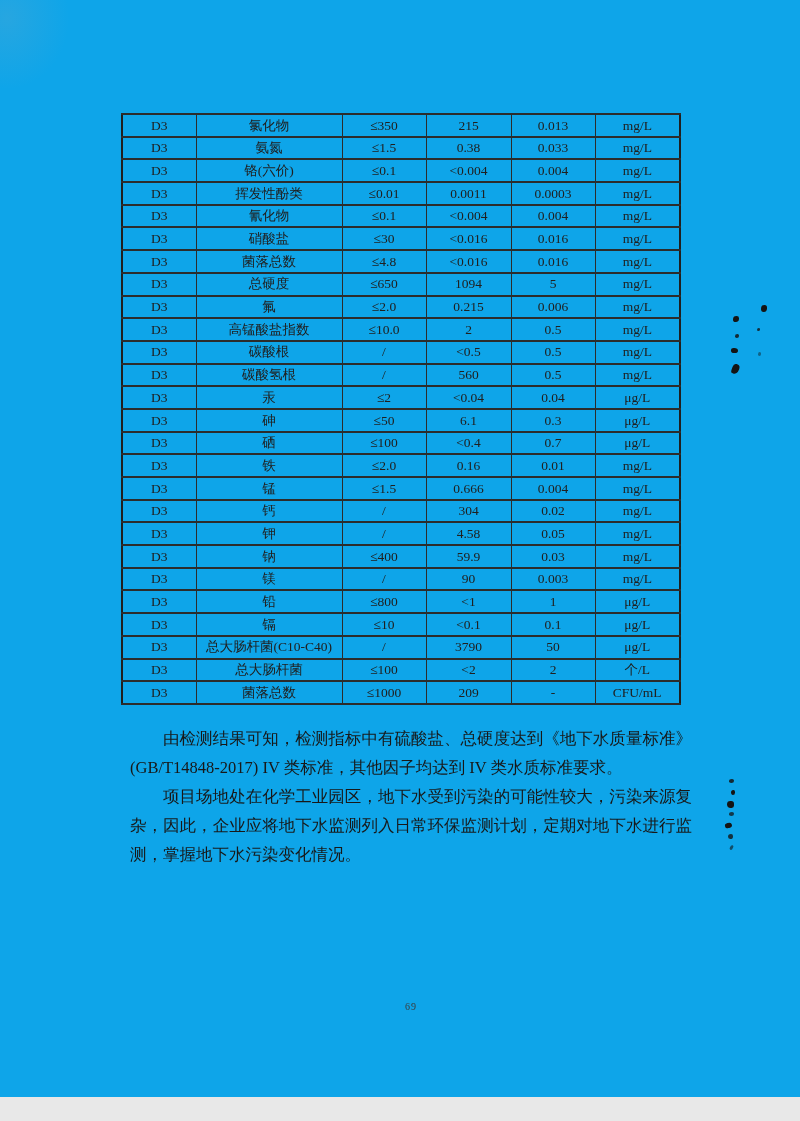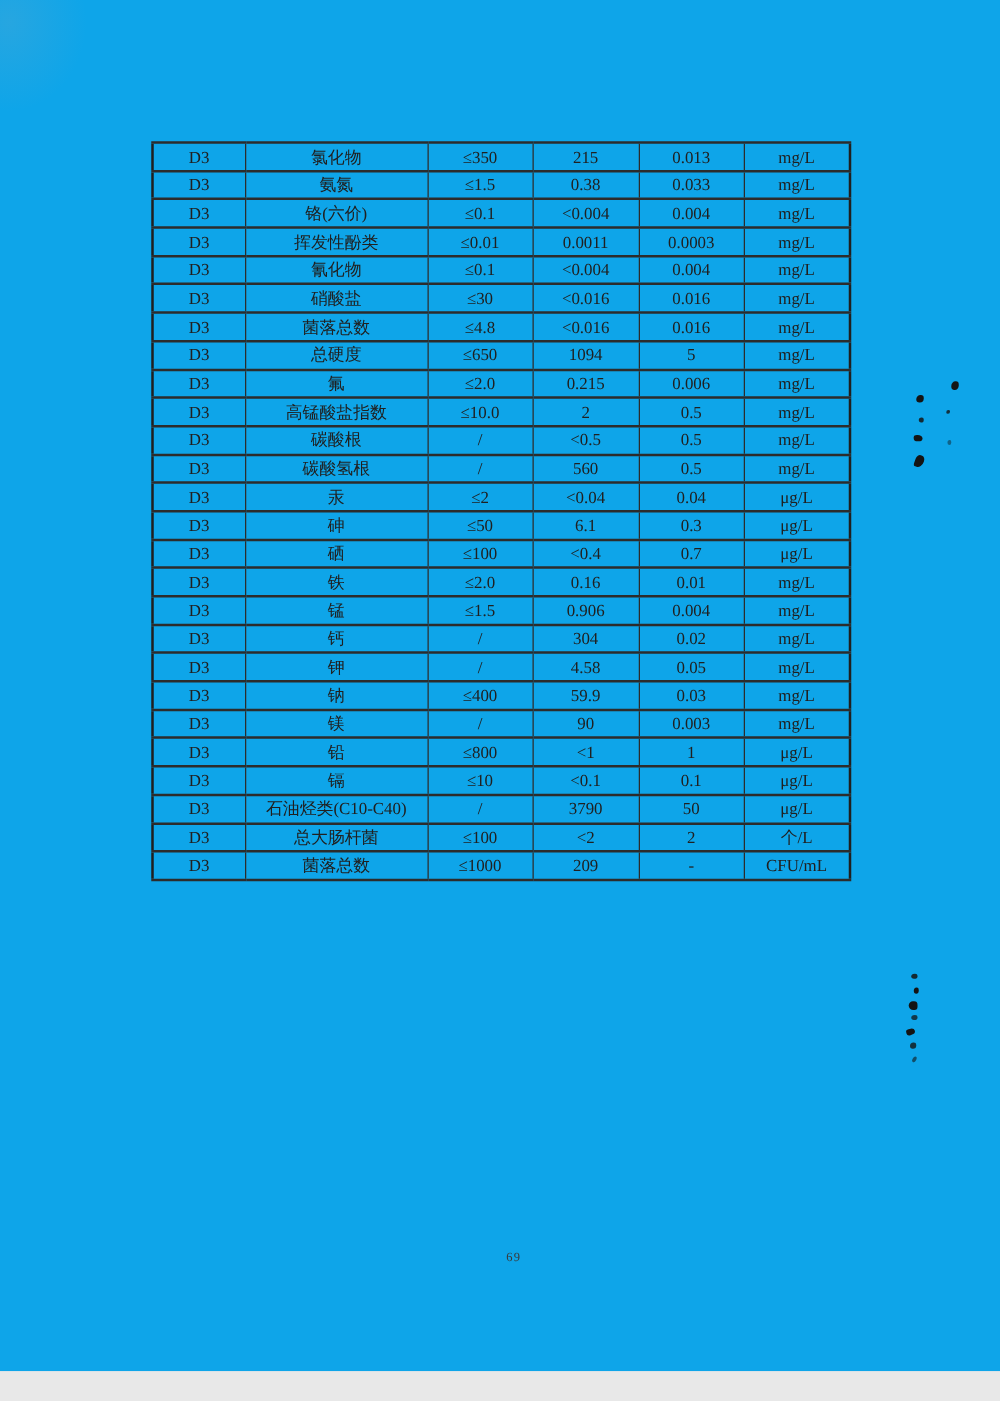--- a/index.html
+++ b/index.html
@@ -222,21 +222,21 @@
           <td>铁</td>
           <td>≤2.0</td>
           <td>0.16</td>
           <td>0.01</td>
           <td>mg/L</td>
         </tr>
         <tr>
           <td>D3</td>
           <td>锰</td>
           <td>≤1.5</td>
-          <td>0.906</td>
+          <td>0.666</td>
           <td>0.004</td>
           <td>mg/L</td>
         </tr>
         <tr>
           <td>D3</td>
           <td>钙</td>
           <td>/</td>
           <td>304</td>
           <td>0.02</td>
           <td>mg/L</td>
@@ -276,21 +276,21 @@
         <tr>
           <td>D3</td>
           <td>镉</td>
           <td>≤10</td>
           <td>&lt;0.1</td>
           <td>0.1</td>
           <td>μg/L</td>
         </tr>
         <tr>
           <td>D3</td>
-          <td>石油烃类(C10-C40)</td>
+          <td>总大肠杆菌(C10-C40)</td>
           <td>/</td>
           <td>3790</td>
           <td>50</td>
           <td>μg/L</td>
         </tr>
         <tr>
           <td>D3</td>
           <td>总大肠杆菌</td>
           <td>≤100</td>
           <td>&lt;2</td>
@@ -301,20 +301,24 @@
           <td>D3</td>
           <td>菌落总数</td>
           <td>≤1000</td>
           <td>209</td>
           <td>-</td>
           <td>CFU/mL</td>
         </tr>
       </tbody>
   </table>
 
+  <div class="body-text">
+    <p>由检测结果可知，检测指标中有硫酸盐、总硬度达到《地下水质量标准》(GB/T14848-2017) IV 类标准，其他因子均达到 IV 类水质标准要求。</p>
+    <p>项目场地处在化学工业园区，地下水受到污染的可能性较大，污染来源复杂，因此，企业应将地下水监测列入日常环保监测计划，定期对地下水进行监测，掌握地下水污染变化情况。</p>
+  </div>
 
   <span class="ink-blot" style="left:761px; top:305px; width:6px; height:7px;"></span>
   <span class="ink-blot" style="left:733px; top:316px; width:6px; height:6px;"></span>
   <span class="ink-blot" style="left:757px; top:328px; width:3px; height:3px; opacity:0.8;"></span>
   <span class="ink-blot" style="left:735px; top:334px; width:4px; height:4px; opacity:0.85;"></span>
   <span class="ink-blot" style="left:731px; top:348px; width:7px; height:5px; border-radius:40% 60% 50% 50%;"></span>
   <span class="ink-blot" style="left:758px; top:352px; width:3px; height:4px; opacity:0.45;"></span>
   <span class="ink-blot" style="left:732px; top:364px; width:7px; height:10px; border-radius:50% 50% 70% 30%; transform:rotate(20deg);"></span>
 
   <span class="ink-blot" style="left:729px; top:779px; width:5px; height:4px; opacity:0.85;"></span>

